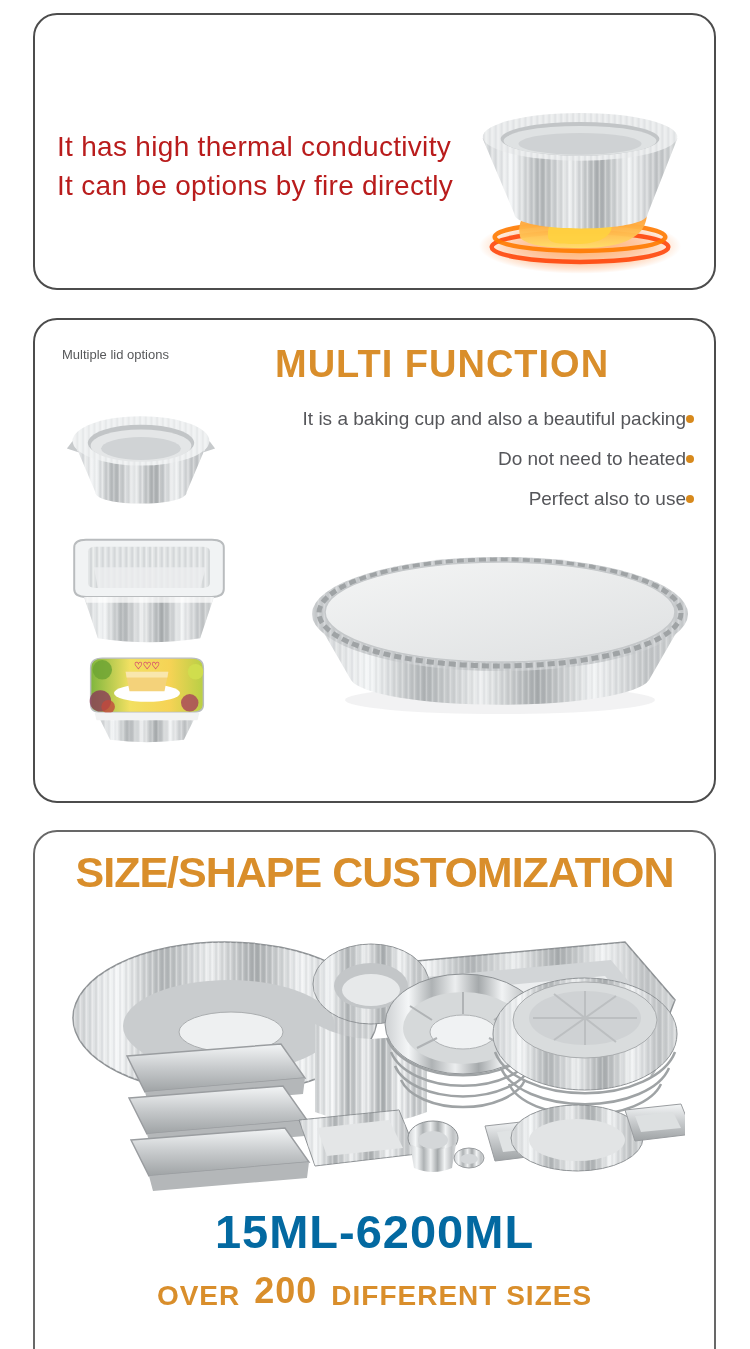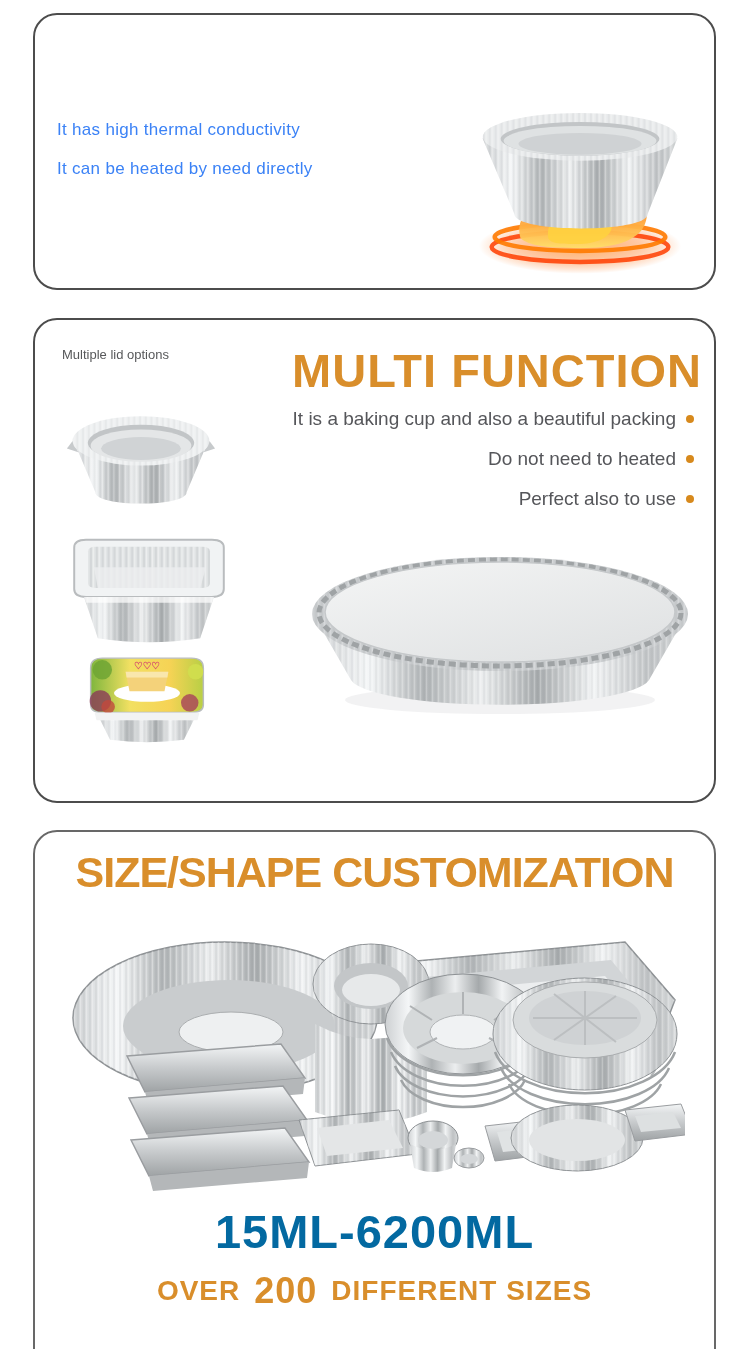--- a/index.html
+++ b/index.html
@@ -11,55 +11,55 @@
   .card {
     position:absolute; left:33px; width:683px; background:#ffffff;
     border:2px solid #4c4c4c; border-radius:24px;
   }
   #card-thermal { top:13px;  height:277px; }
   #card-multi   { top:318px; height:485px; }
   #card-size    { top:830px; height:609px; border-color:#686868; }
 
   
   .thermal-text {
-    position:absolute; left:22px; top:95px;
-    font-size:17px; line-height:39px; color:#3b82f6; letter-spacing:.3px;
+    position:absolute; left:22px; top:112px;
+    font-size:28px; line-height:39px; color:#b91c1c; letter-spacing:.3px;
   }
   .thermal-img { position:absolute; right:3px; top:72px; width:258px; height:194px; }
 
   
   .lid-label { position:absolute; left:27px; top:27px; font-size:13px; color:#57585a; }
   .mf-title {
-    position:absolute; left:240px; right:12px; top:23px; text-align:right;
-    font-size:47px; font-weight:bold; color:#d98e2b; letter-spacing:1px;
+    position:absolute; left:240px; right:0; top:23px; text-align:left;
+    font-size:38px; font-weight:bold; color:#d98e2b; letter-spacing:1px;
   }
   .bullets { position:absolute; right:20px; top:88px; }
   .bullet {
-    display:flex; justify-content:flex-end; align-items:center; gap:10px;
+    display:flex; justify-content:flex-end; align-items:center; 
     font-size:19px; color:#55565a; margin-bottom:18px;
   }
   .dot { width:8px; height:8px; border-radius:50%; background:#d7891c; flex:0 0 auto; }
   .img-bowl    { position:absolute; left:30px;  top:74px;  width:152px; height:128px; }
   .img-rectlid { position:absolute; left:25px;  top:208px; width:178px; height:124px; }
   .img-printed { position:absolute; left:44px;  top:330px; width:136px; height:94px;  }
   .img-bigpan  { position:absolute; left:262px; top:202px; width:406px; height:198px; }
 
   
   .size-title {
     position:absolute; left:0; right:0; top:16px; text-align:center;
     font-size:43px; font-weight:bold; color:#d98e2b; letter-spacing:-1px;
   }
   .img-collage { position:absolute; left:30px; top:74px; width:620px; height:296px; }
   .volume-range {
     position:absolute; left:0; right:0; top:372px; text-align:center;
     font-size:47px; font-weight:bold; color:#0369a1; letter-spacing:1px;
   }
   .count-line {
     position:absolute; left:0; right:0; top:438px;
-    display:flex; justify-content:center; align-items:center; gap:14px;
+    display:flex; justify-content:center; align-items:flex-end; gap:14px;
     color:#d98e2b; font-weight:bold;
   }
   .count-line .sm { font-size:28px; letter-spacing:1px; }
   .count-line .lg { font-size:36px; letter-spacing:1px; }
 
   svg { display:block; width:100%; height:100%; }
 </style>
 </head>
 <body>
 
@@ -103,21 +103,21 @@
     <pattern id="rg" width="6" height="8" patternUnits="userSpaceOnUse">
       <line x1="1" y1="0" x2="1" y2="8" stroke="#8f9396" stroke-width="1" opacity=".5"></line>
       <line x1="3.5" y1="0" x2="3.5" y2="8" stroke="#ffffff" stroke-width="1.6" opacity=".8"></line>
     </pattern>
   </defs>
 </svg>
 
 <section class="card" id="card-thermal">
   <div class="thermal-text">
     <div>It has high thermal conductivity</div>
-    <div>It can be heated by need directly</div>
+    <div>It can be options by fire directly</div>
   </div>
   <div class="thermal-img">
     <svg viewBox="0 0 260 195">
       <ellipse cx="128" cy="160" rx="102" ry="28" fill="url(#gl)"></ellipse>
       <ellipse cx="128" cy="161" rx="89" ry="15" fill="none" stroke="#ff3d00" stroke-width="4.5" opacity=".85"></ellipse>
       <ellipse cx="128" cy="151" rx="86" ry="14" fill="none" stroke="#ff7a00" stroke-width="4.5" opacity=".9"></ellipse>
       <path d="M68 152 C62 128 82 124 84 104 C92 122 100 118 102 98 C112 118 118 112 120 94 C130 116 140 108 142 90 C152 112 160 104 162 90 C172 110 184 104 184 120 C198 114 198 134 190 144 C180 156 160 162 128 162 C96 162 76 160 68 152 Z" fill="url(#gf)" opacity=".95"></path>
       <path d="M96 152 C94 136 104 132 108 118 C114 132 122 128 126 114 C134 130 142 124 146 116 C154 130 160 128 160 140 C160 152 142 158 126 158 C110 158 98 158 96 152 Z" fill="#ffd23f" opacity=".9"></path>
       <path d="M30 52 C30 24 226 24 226 52 L196 128 C196 147 62 147 62 128 Z" fill="url(#gs)"></path>
       <path d="M30 52 C30 24 226 24 226 52 L196 128 C196 147 62 147 62 128 Z" fill="url(#rg)" opacity=".5"></path>

